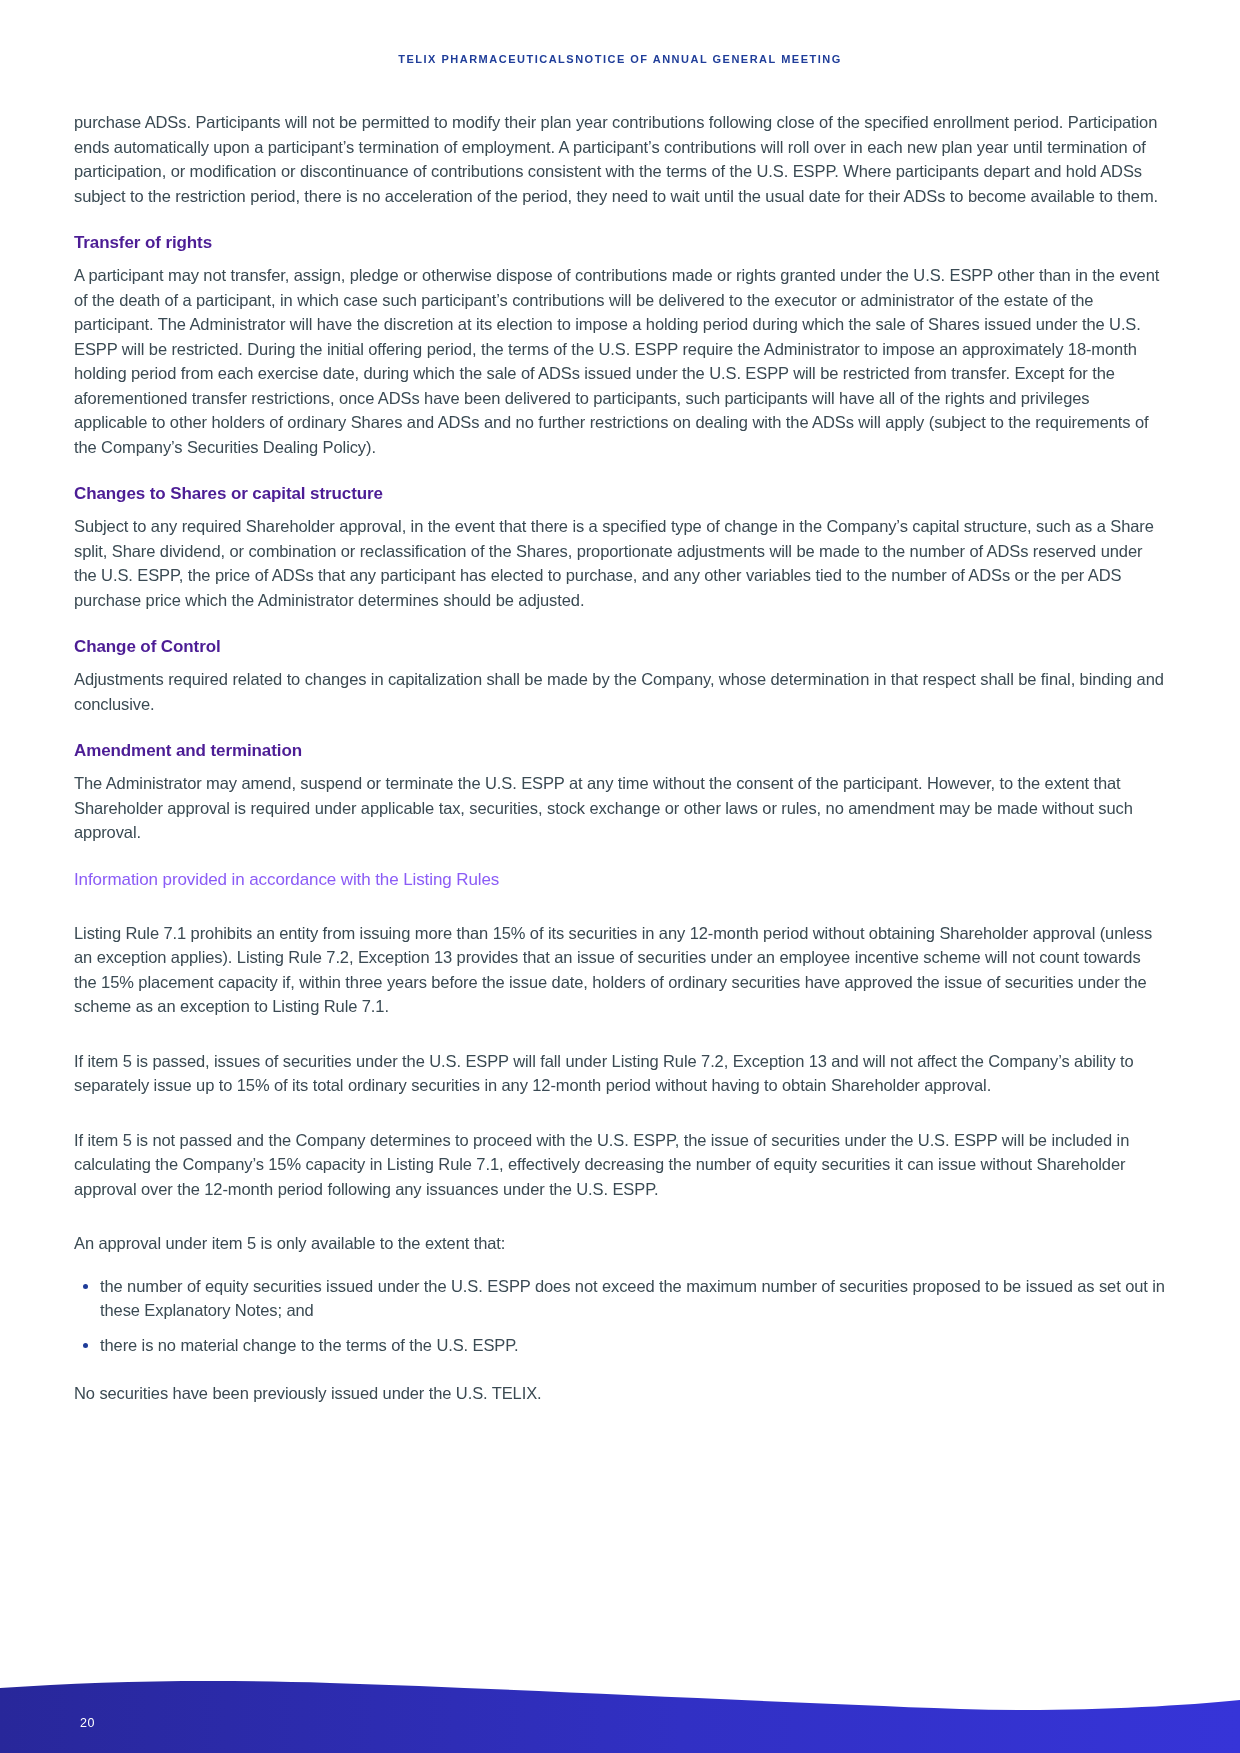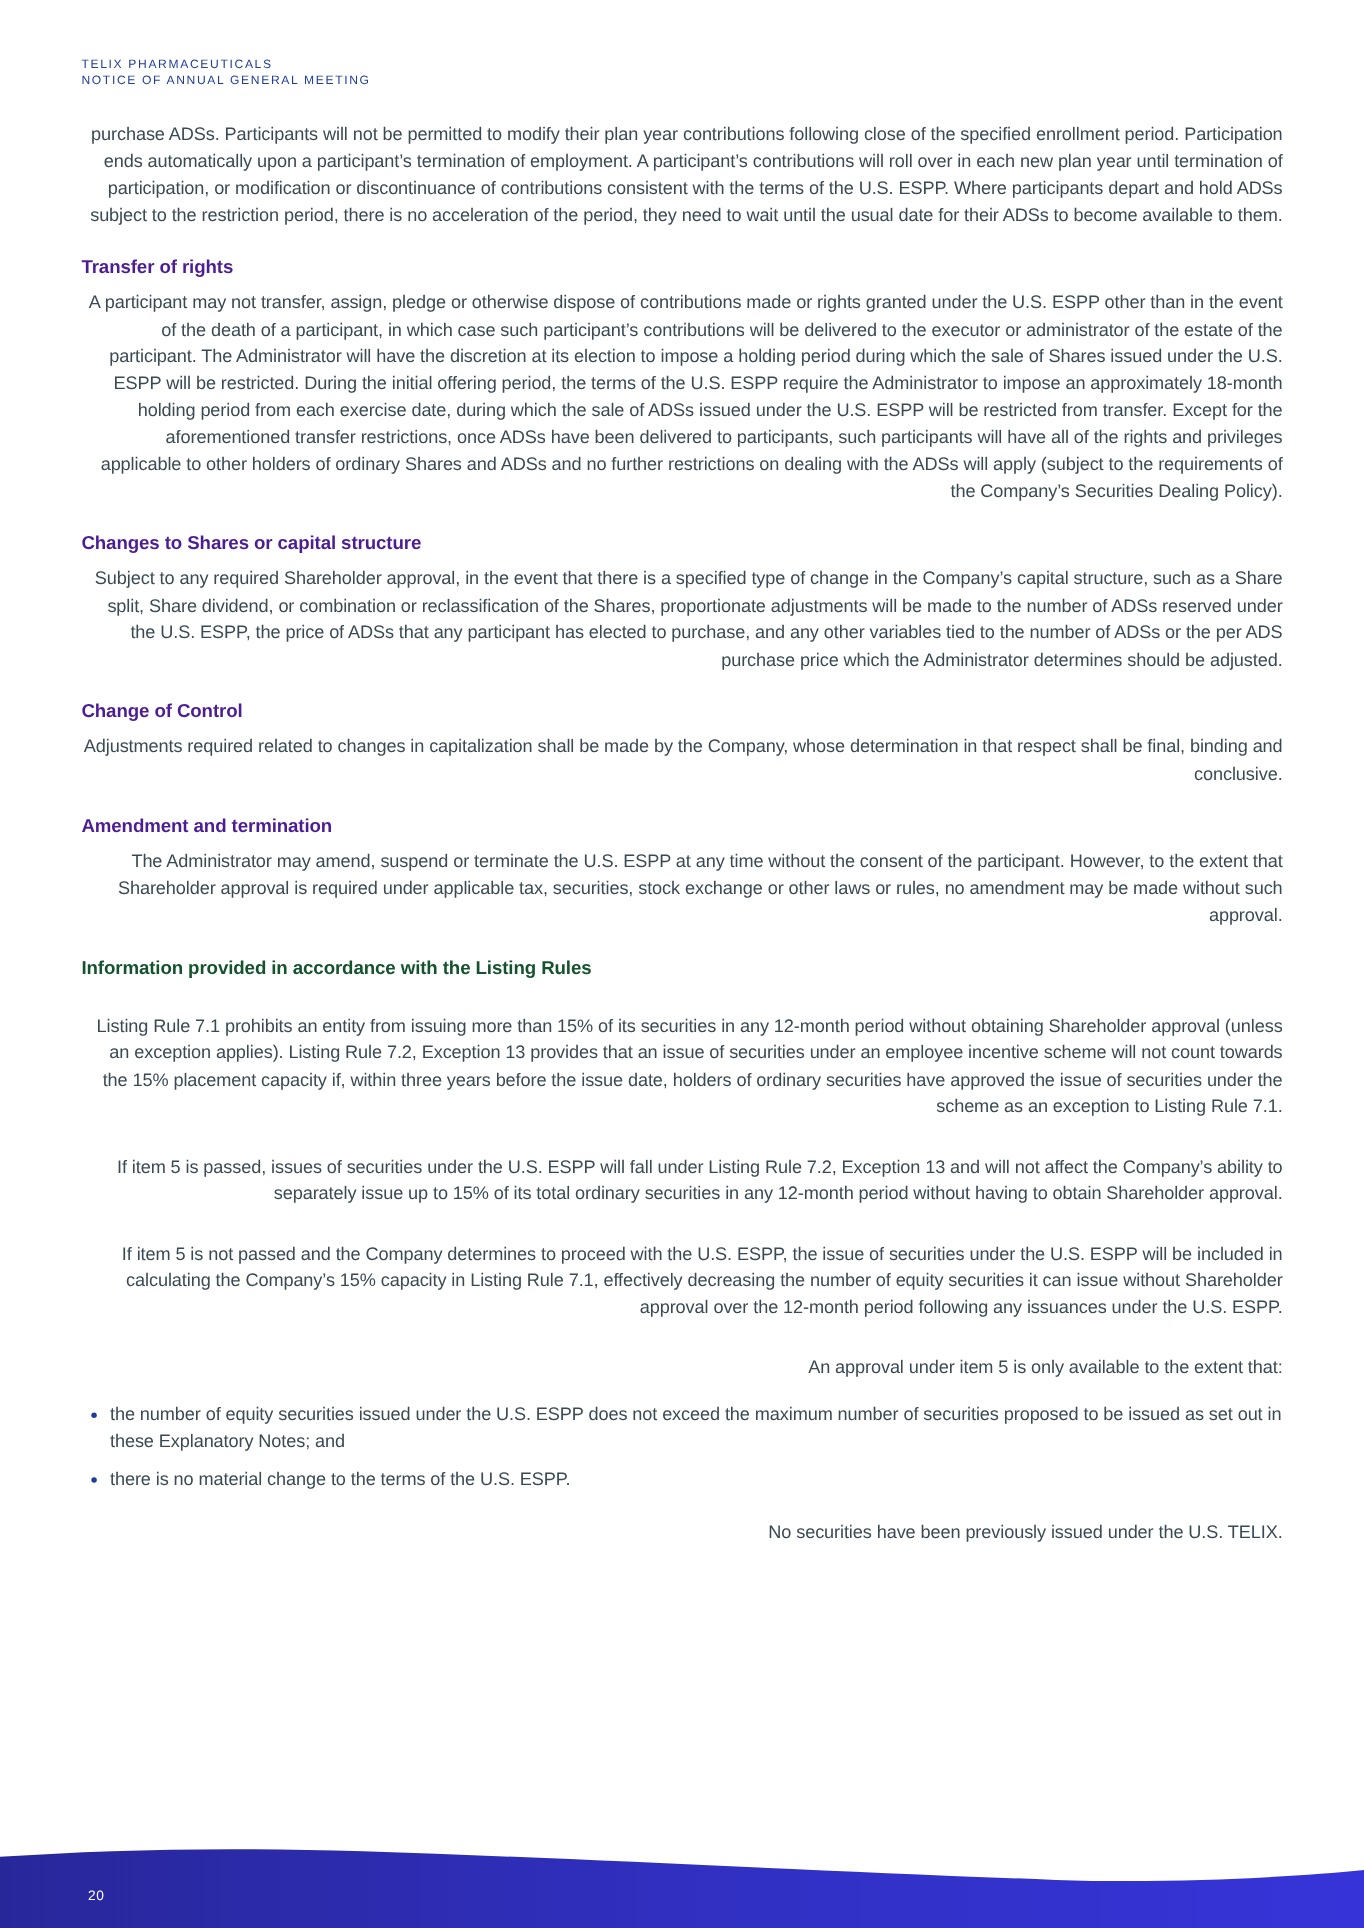--- a/index.html
+++ b/index.html
@@ -20,46 +20,45 @@
     position: absolute;
     top: 52px;
     left: 74px;
     right: 74px;
     display: flex;
     justify-content: center;
     font-size: 11px;
     line-height: 14px;
     letter-spacing: 1.5px;
     color: #1f3d99;
-    font-weight: 400;
-    flex-direction: column;
+    font-weight: 700;
   }
   .content {
     position: absolute;
     top: 110px;
     left: 74px;
     width: 1092px;
     font-size: 16.5px;
     line-height: 24.5px;
     color: #3a4a53;
     letter-spacing: -0.1px;
   }
-  .body-text { margin: 0; text-align: right; }
+  .body-text { margin: 0; }
   .blue-heading {
     font-size: 17px;
     line-height: 22px;
     font-weight: bold;
     color: #4c1d95;
     margin: 24px 0 9px 0;
   }
   .dark-heading {
     font-size: 17px;
     line-height: 22px;
-    font-weight: bold;
-    color: #14532d;
+    font-weight: normal;
+    color: #8b5cf6;
     margin: 24px 0 30px 0;
   }
   .lr-para { margin-top: 30px; }
   .lr-para.first { margin-top: 0; }
   .bullet-list {
     list-style: none;
     margin-top: 18px;
   }
   .bullet-list li {
     position: relative;

